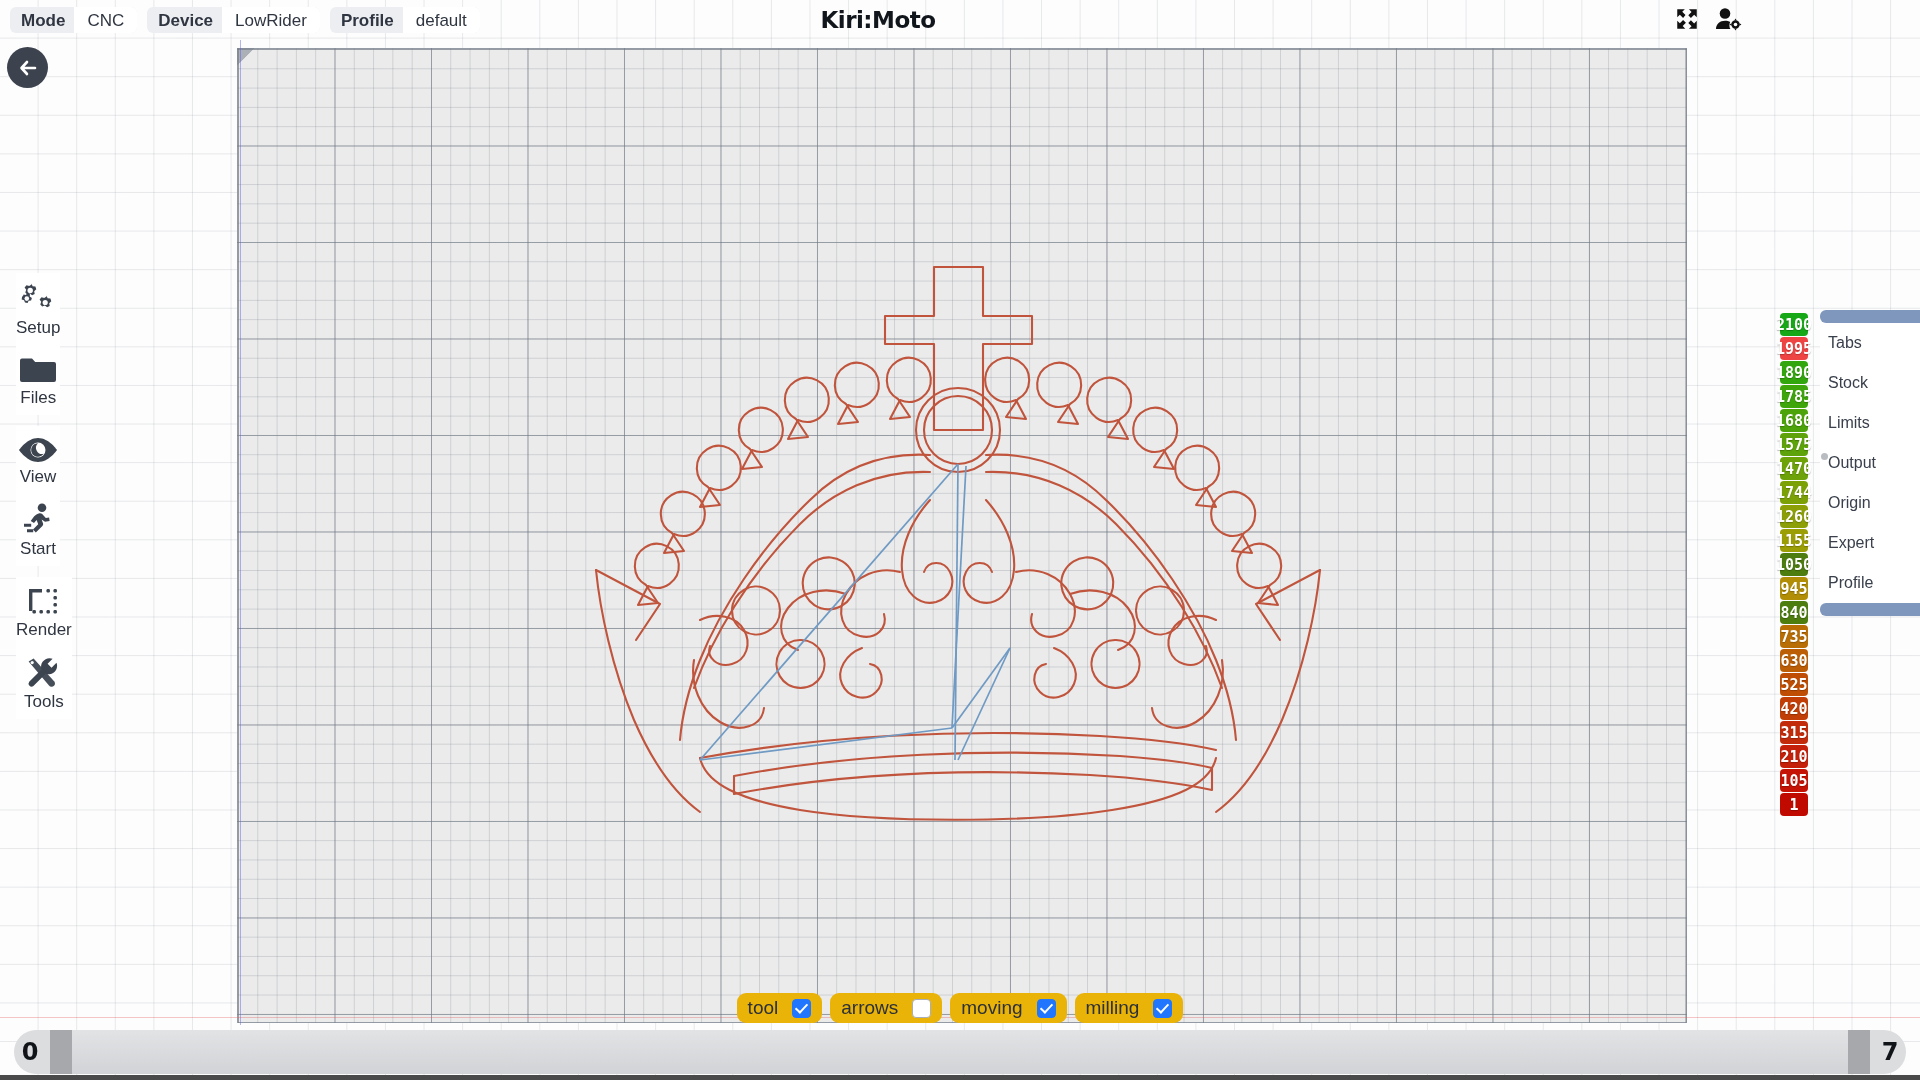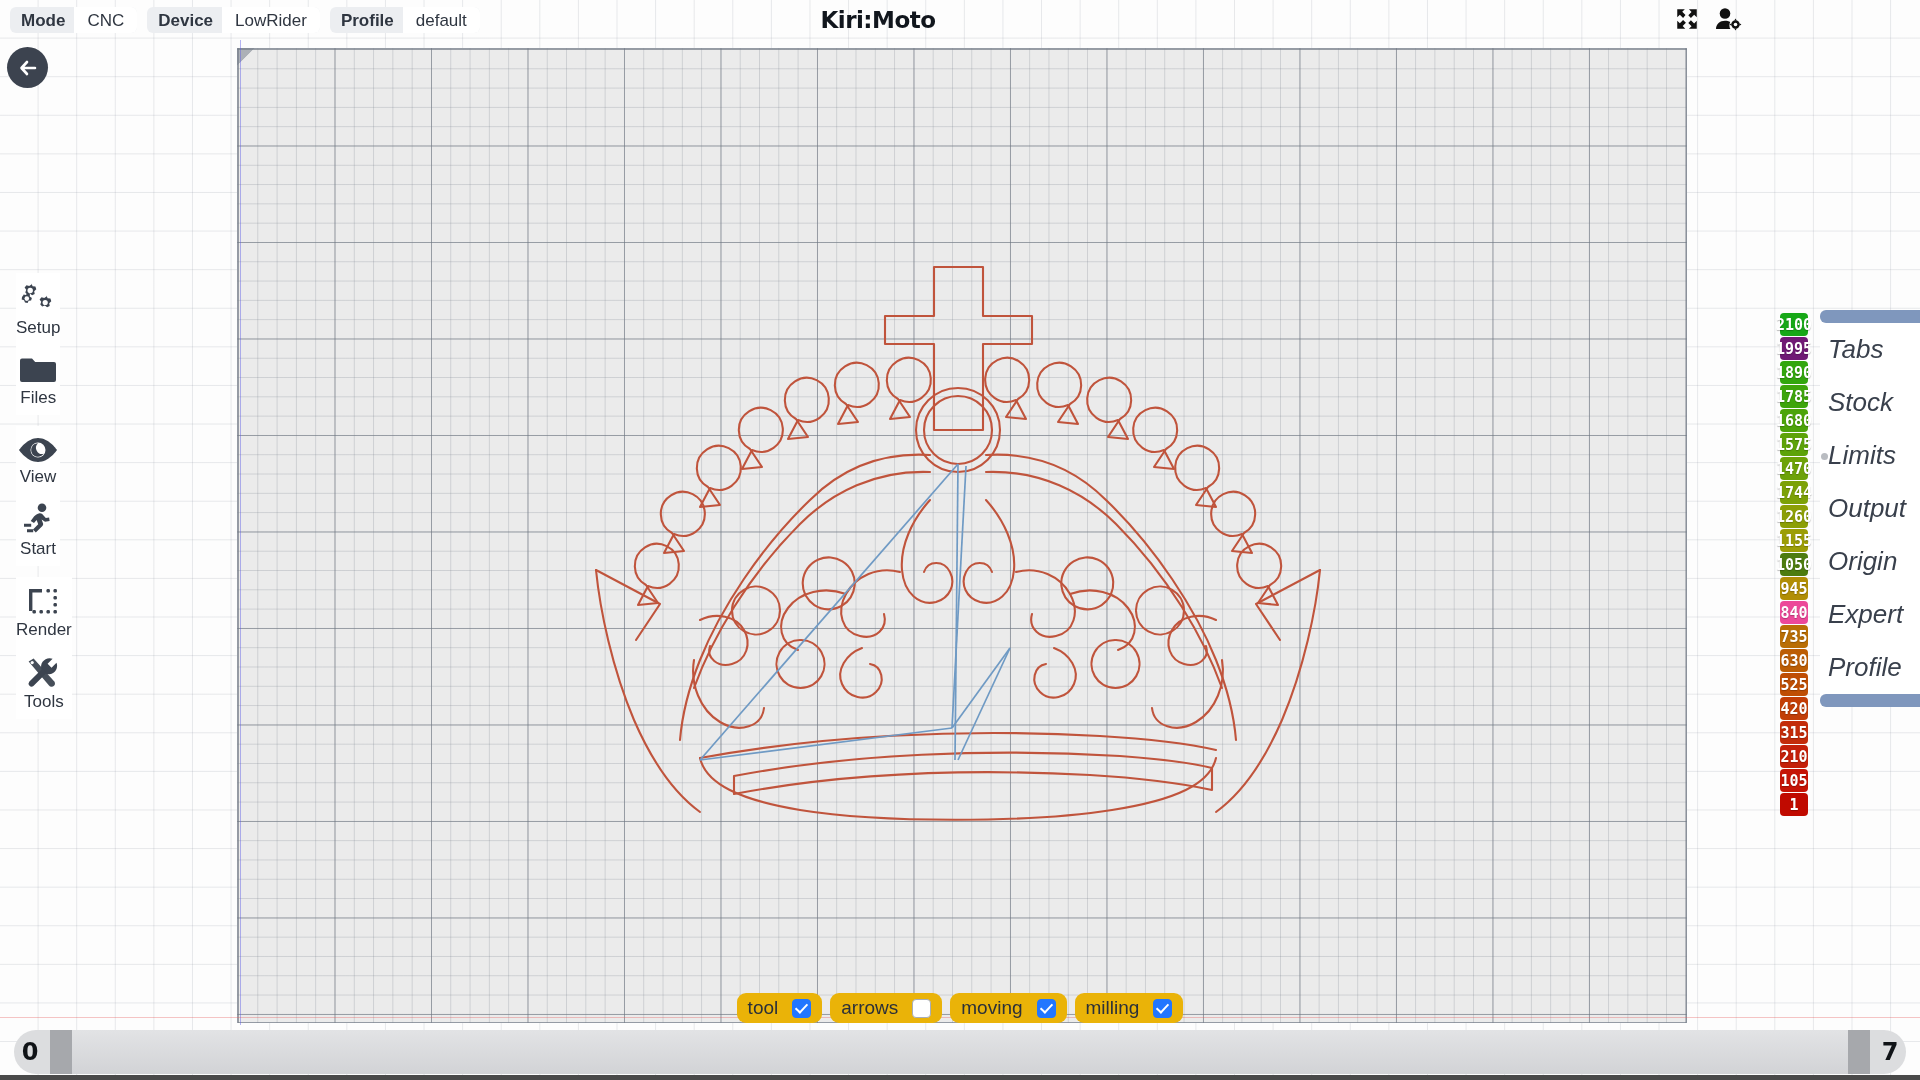--- a/index.html
+++ b/index.html
@@ -85,22 +85,22 @@
   .rail-item .label { font-size: 17px; color: #2f3641; margin-top: 2px; }
   .rail-item svg { display: block; }
 
   
   #right-panel {
     position: absolute; right: 0; top: 310px; width: 100px; z-index: 35;
     background: #ffffff; display: flex; flex-direction: column;
   }
   .panel-sep { height: 13px; background: #7f97bd; border-radius: 6px 0 0 6px; }
   .panel-item {
-    font-size: 26px; color: #39404c; text-align: left;
-    padding: 11px 0 11px 8px; cursor: pointer; white-space: nowrap; font-style: italic;
+    font-size: 16px; color: #39404c; text-align: left;
+    padding: 11px 0 11px 8px; cursor: pointer; white-space: nowrap;
   }
   #panel-dot { position: absolute; right: 92px; top: 453px; width: 7px; height: 7px;
     border-radius: 50%; background: #b9bcc1; z-index: 36; }
 
   
   #scale { position: absolute; right: 112px; top: 313px; width: 58px; z-index: 36; padding-left: 30px; }
   .scale-row {
     height: 23px; margin-bottom: 1px; border-radius: 4px;
     color: #ffffff; font-size: 15px; font-weight: bold;
     display: flex; align-items: center; justify-content: center;
@@ -366,32 +366,32 @@
           </svg>
         </span>
         <span class="label">Tools</span>
       </div>
     </div>
     <div class="rail-sep"></div>
   </div>
 
   <div id="scale">
       <div class="scale-row" style="background: rgb(23, 168, 23);">2100</div>
-      <div class="scale-row" style="background: #701a75;">1995</div>
+      <div class="scale-row" style="background: #ef4444;">1995</div>
       <div class="scale-row" style="background: rgb(50, 166, 13);">1890</div>
       <div class="scale-row" style="background: rgb(62, 165, 11);">1785</div>
       <div class="scale-row" style="background: rgb(77, 164, 10);">1680</div>
       <div class="scale-row" style="background: rgb(93, 163, 9); text-align: right;">1575</div>
       <div class="scale-row" style="background: rgb(109, 162, 8);">1470</div>
       <div class="scale-row" style="background: rgb(124, 161, 7);">1744</div>
       <div class="scale-row" style="background: rgb(140, 159, 6);">1260</div>
       <div class="scale-row" style="background: rgb(156, 158, 6);">1155</div>
       <div class="scale-row" style="background: #4d7c0f;">1050</div>
       <div class="scale-row" style="background: rgb(177, 142, 5);">945</div>
-      <div class="scale-row" style="background: #ec4899;">840</div>
+      <div class="scale-row" style="background: #4d7c0f;">840</div>
       <div class="scale-row" style="background: rgb(185, 110, 5);">735</div>
       <div class="scale-row" style="background: rgb(188, 94, 5);">630</div>
       <div class="scale-row" style="background: rgb(191, 78, 4);">525</div>
       <div class="scale-row" style="background: rgb(194, 62, 7);">420</div>
       <div class="scale-row" style="background: rgb(195, 44, 11);">315</div>
       <div class="scale-row" style="background: rgb(196, 32, 10);">210</div>
       <div class="scale-row" style="background: rgb(197, 20, 6);">105</div>
       <div class="scale-row" style="background: rgb(192, 10, 0);">1</div>
     </div>
 

